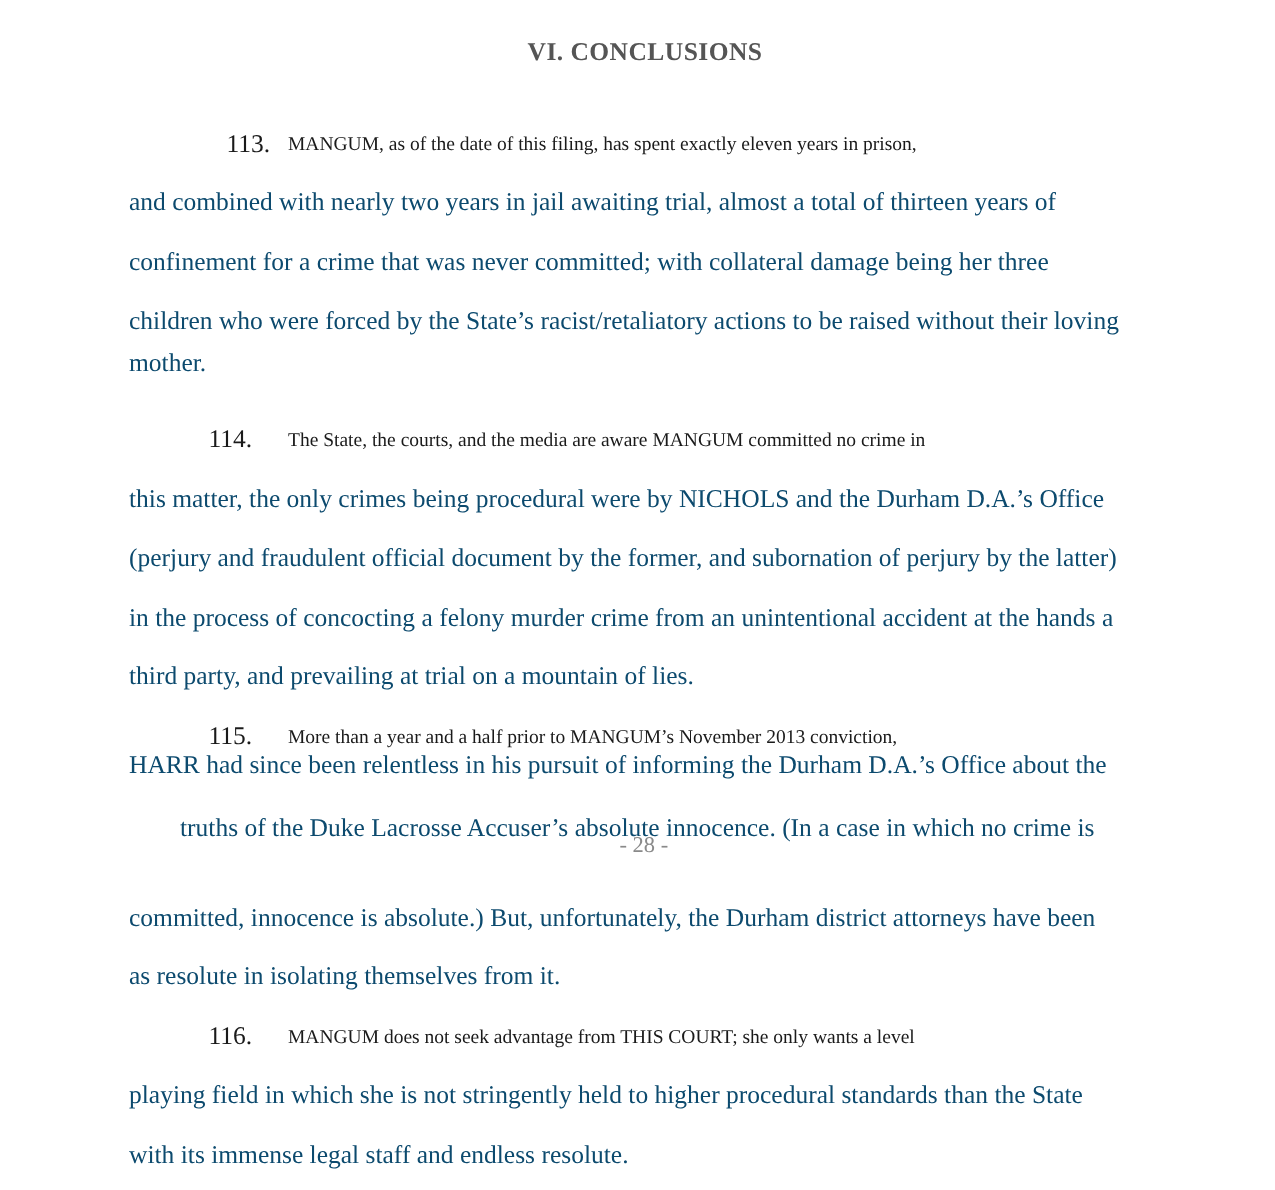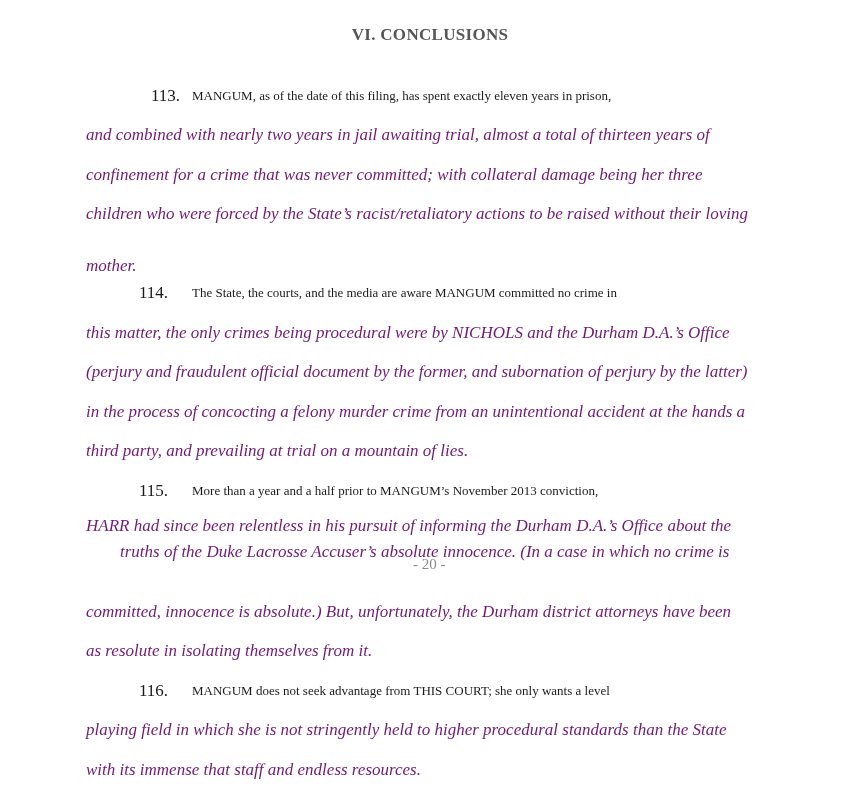--- a/index.html
+++ b/index.html
@@ -32,22 +32,21 @@
       font-size: 17px;
       color: #555555;
       letter-spacing: 0.3px;
     }
     .line {
       position: absolute;
       left: 86px;
       font-size: 17px;
       line-height: 20px;
       white-space: nowrap;
-      color: #701a75;
-      font-style: italic;
+      color: #0c4a6e;
     }
     .num {
       position: absolute;
       left: 139px;
       font-size: 17px;
       line-height: 20px;
       white-space: nowrap;
     }
     .first {
       position: absolute;
@@ -72,43 +71,43 @@
 <div class="page">
 
   <div class="title">VI.  CONCLUSIONS</div>
 
   <div>
     <span class="num" style="top:86px;margin-left:12px;">113.</span>
     <span class="first" style="top:86px;">MANGUM, as of the date of this filing, has spent exactly eleven years in prison,</span>
     <span class="line" style="top:125px;">and combined with nearly two years in jail awaiting trial, almost a total of thirteen years of</span>
     <span class="line" style="top:165px;">confinement for a crime that was never committed; with collateral damage being her three</span>
     <span class="line" style="top:204px;">children who were forced by the State’s racist/retaliatory actions to be raised without their loving</span>
-    <span class="line" style="top:256px;">mother.</span>
+    <span class="line" style="top:232px;">mother.</span>
   </div>
 
   <div>
     <span class="num" style="top:283px;">114.</span>
     <span class="first" style="top:283px;">The State, the courts, and the media are aware MANGUM committed no crime in</span>
     <span class="line" style="top:323px;">this matter, the only crimes being procedural were by NICHOLS and the Durham D.A.’s Office</span>
     <span class="line" style="top:362px;">(perjury and fraudulent official document by the former, and subornation of perjury by the latter)</span>
     <span class="line" style="top:402px;">in the process of concocting a felony murder crime from an unintentional accident at the hands a</span>
     <span class="line" style="top:441px;">third party, and prevailing at trial on a mountain of lies.</span>
   </div>
 
   <div>
     <span class="num" style="top:481px;">115.</span>
     <span class="first" style="top:481px;">More than a year and a half prior to MANGUM’s November 2013 conviction,</span>
-    <span class="line" style="top:516px;">HARR had since been relentless in his pursuit of informing the Durham D.A.’s Office about the</span>
+    <span class="line" style="top:500px;">HARR had since been relentless in his pursuit of informing the Durham D.A.’s Office about the</span>
     <span class="line" style="top:542px;margin-left:34px;">truths of the Duke Lacrosse Accuser’s absolute innocence.  (In a case in which no crime is</span>
     <span class="line" style="top:602px;">committed, innocence is absolute.)  But, unfortunately, the Durham district attorneys have been</span>
     <span class="line" style="top:641px;">as resolute in isolating themselves from it.</span>
   </div>
 
   <div>
     <span class="num" style="top:681px;text-align:center;">116.</span>
     <span class="first" style="top:681px;">MANGUM does not seek advantage from THIS COURT; she only wants a level</span>
     <span class="line" style="top:720px;">playing field in which she is not stringently held to higher procedural standards than the State</span>
-    <span class="line" style="top:760px;">with its immense that staff and endless resources.</span>
+    <span class="line" style="top:760px;">with its immense legal staff and endless resolute.</span>
   </div>
 
-  <div class="page-number">- 20 -</div>
+  <div class="page-number">- 28 -</div>
 
 </div>
 
 </body></html>

